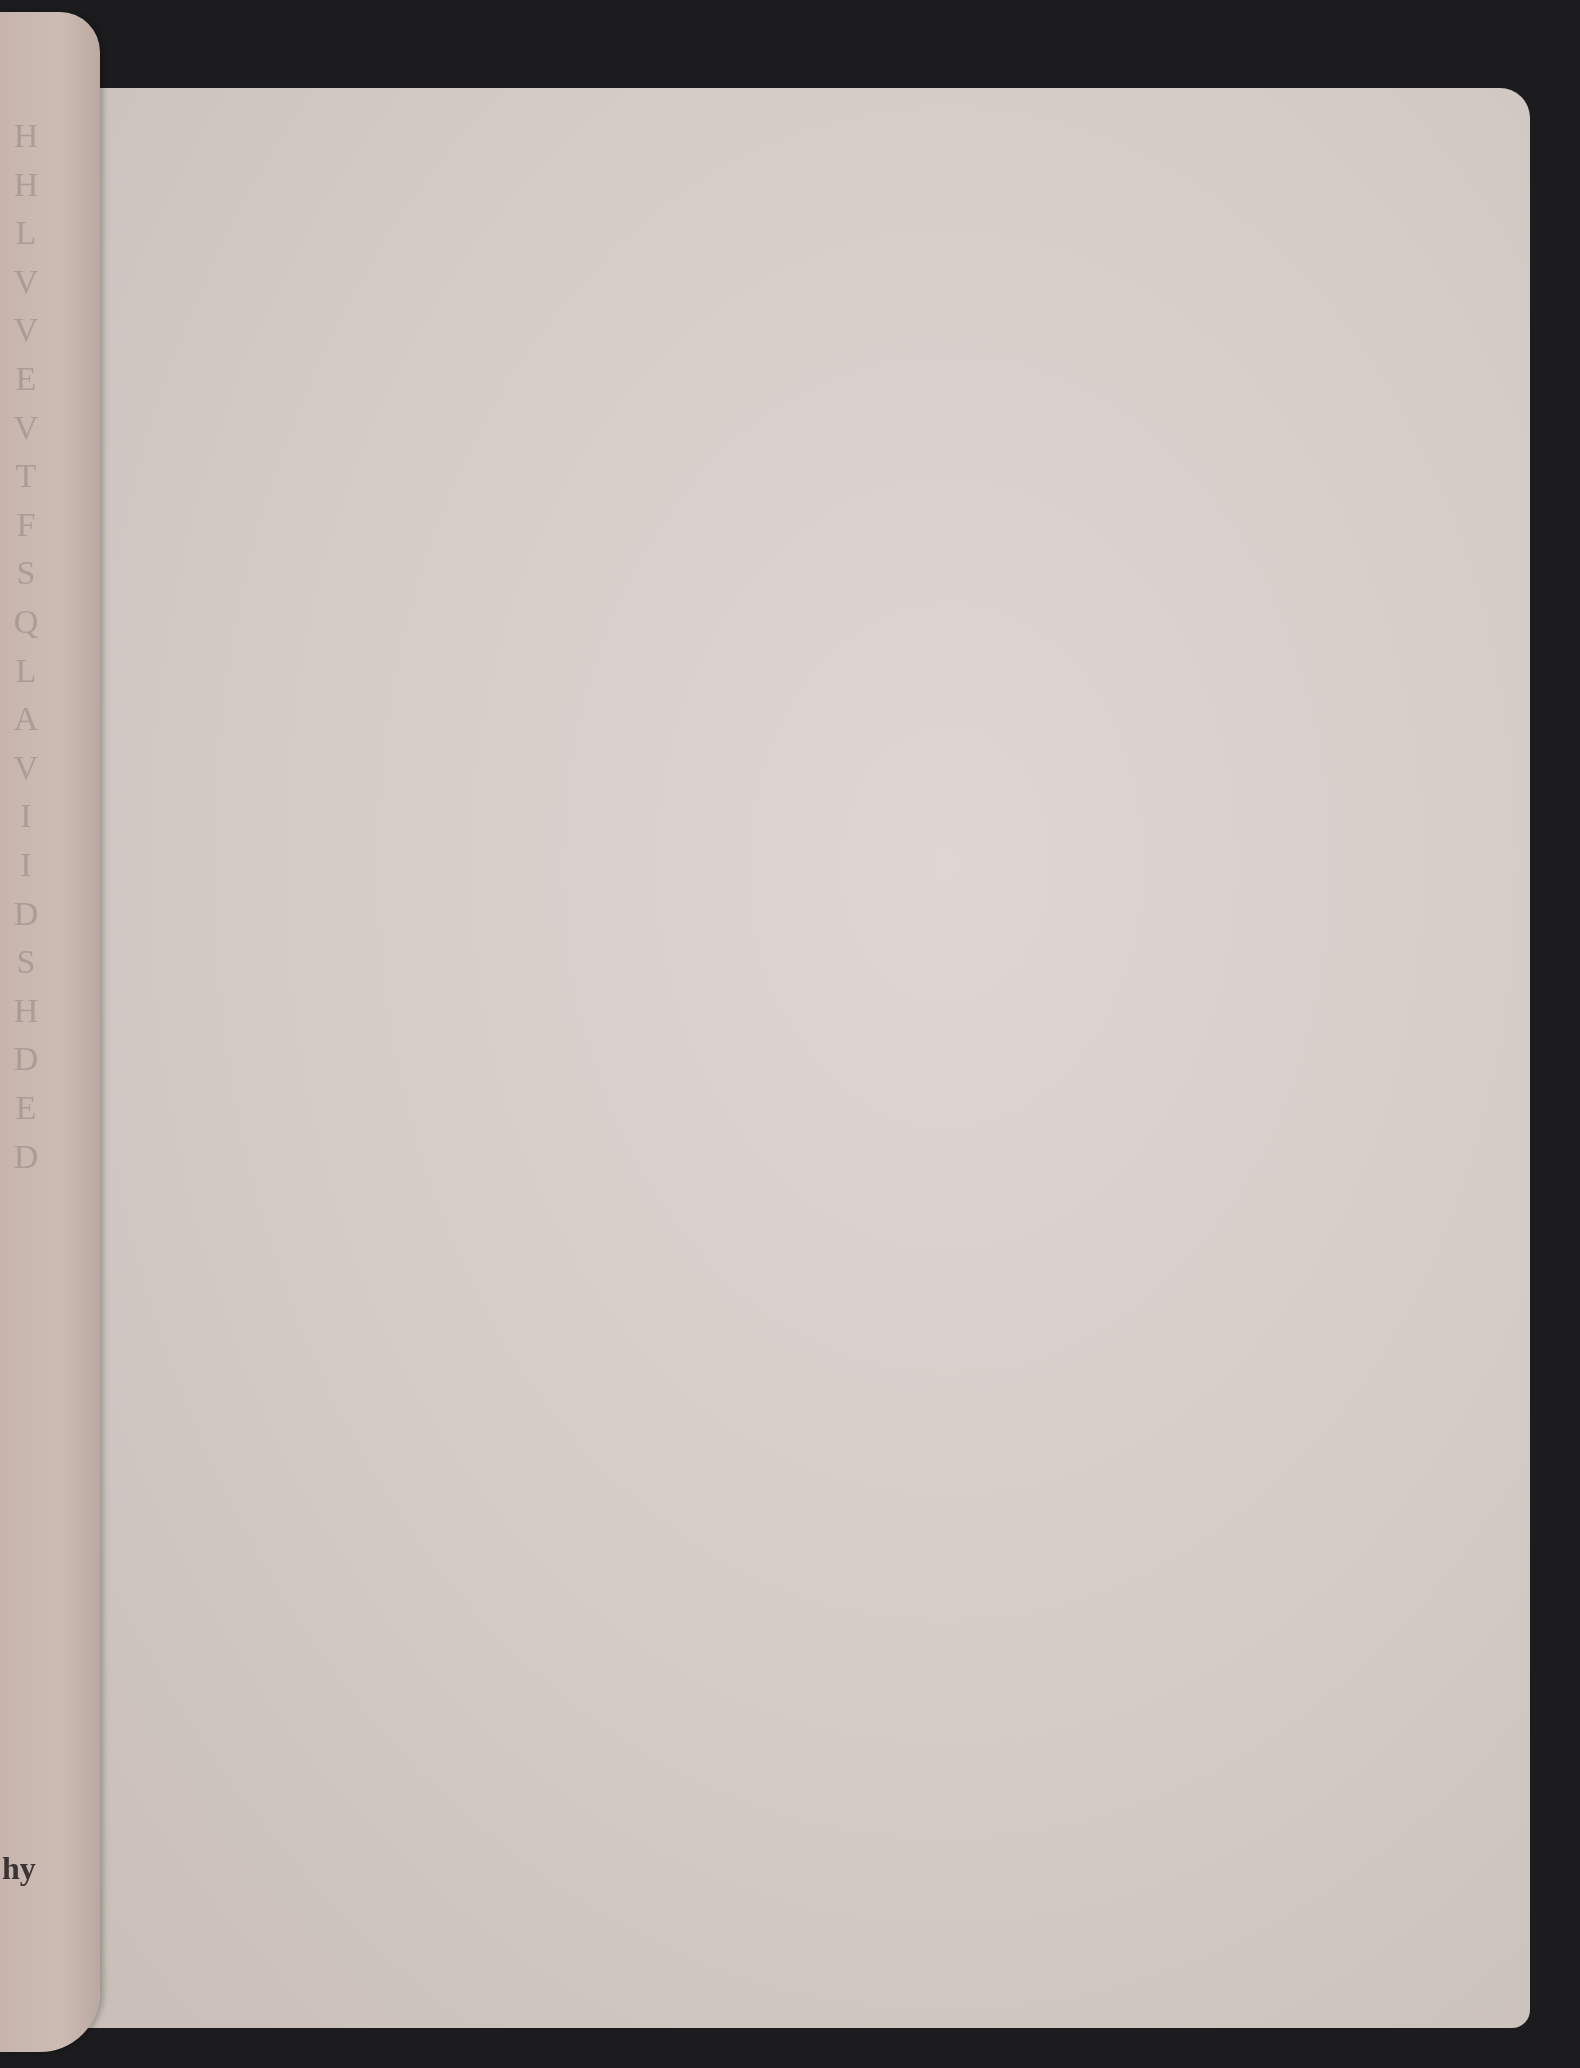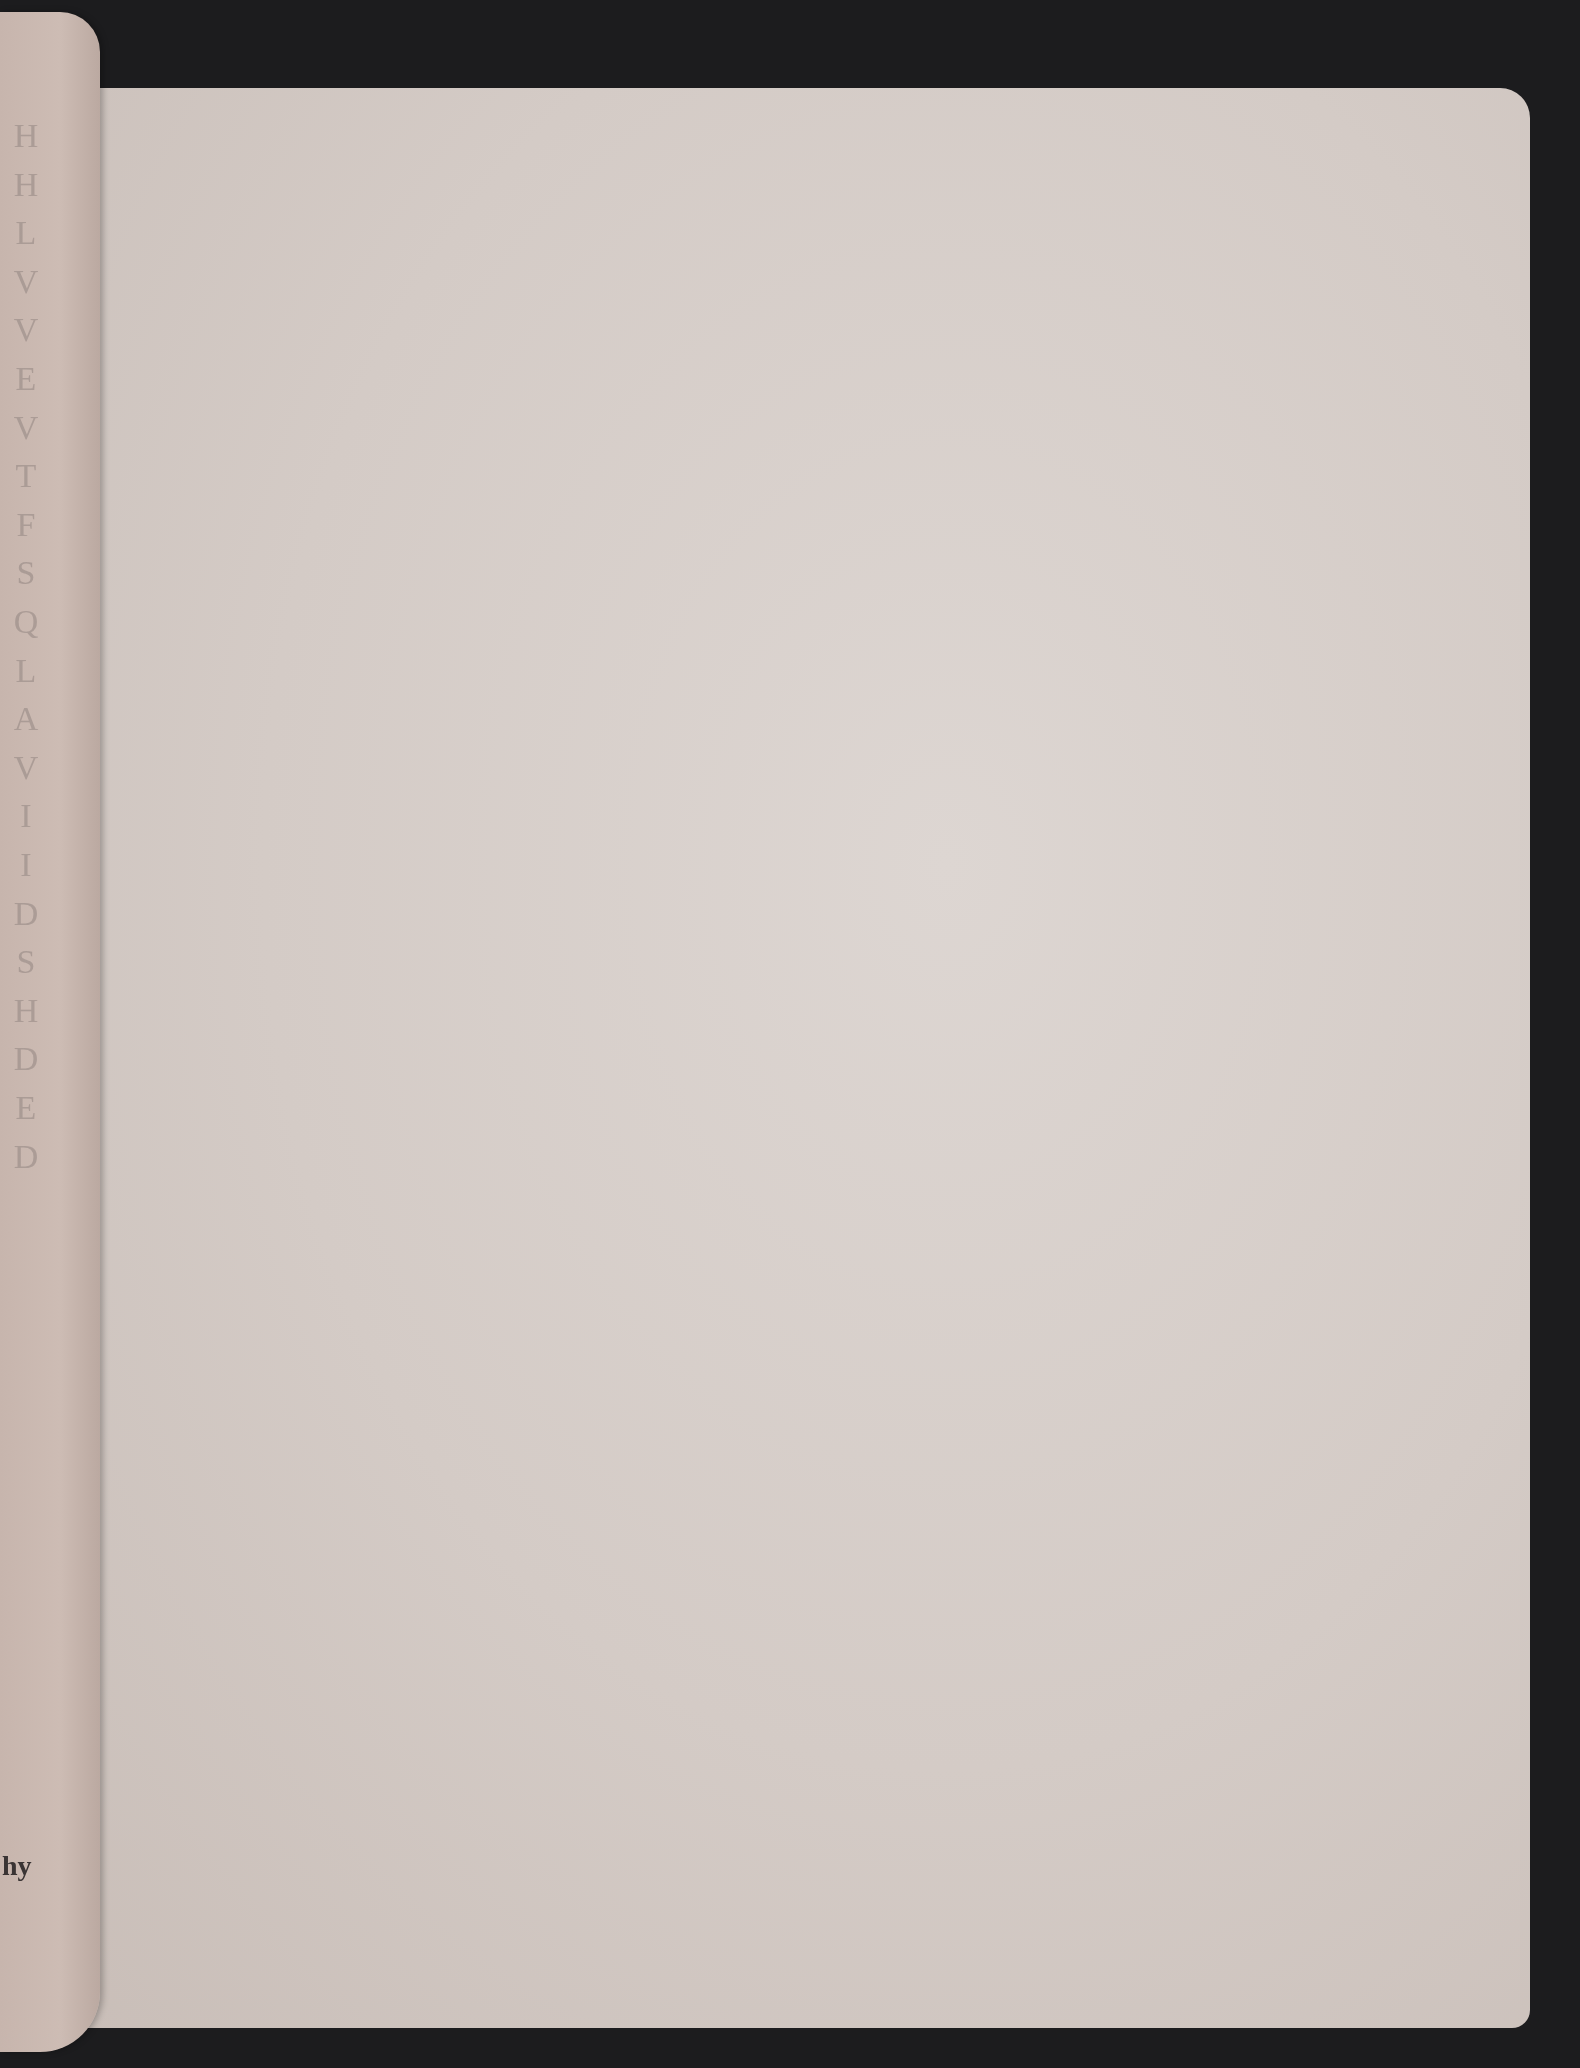--- a/index.html
+++ b/index.html
@@ -14,21 +14,21 @@
     border-radius: 0 40px 60px 0;
     box-shadow: 3px 0 6px rgba(0,0,0,0.25);
     z-index: 2;
   }
   .left-page .ghost {
     position: absolute; left: 6px; color: rgba(80,70,70,0.25);
     font-size: 34px; line-height: 48px; width: 40px; text-align: center;
     font-family: "Liberation Serif", serif;
   }
   .left-page .edge-word {
-    position: absolute; left: 2px; top: 1838px; font-size: 28px; color: #3a3434;
+    position: absolute; left: 2px; top: 1838px; font-size: 32px; color: #3a3434;
     font-family: "Liberation Serif", serif; font-weight: bold;
   }
   .page {
     position: absolute; left: 70px; top: 88px; width: 1460px; height: 1940px;
     background: radial-gradient(ellipse at 60% 40%, #ddd6d2 0%, #d4cbc6 55%, #c9beb8 100%);
     border-radius: 6px 30px 18px 0;
     z-index: 1;
   }
   .running-head {
     position: absolute; top: 108px; left: 690px; font-style: italic;

